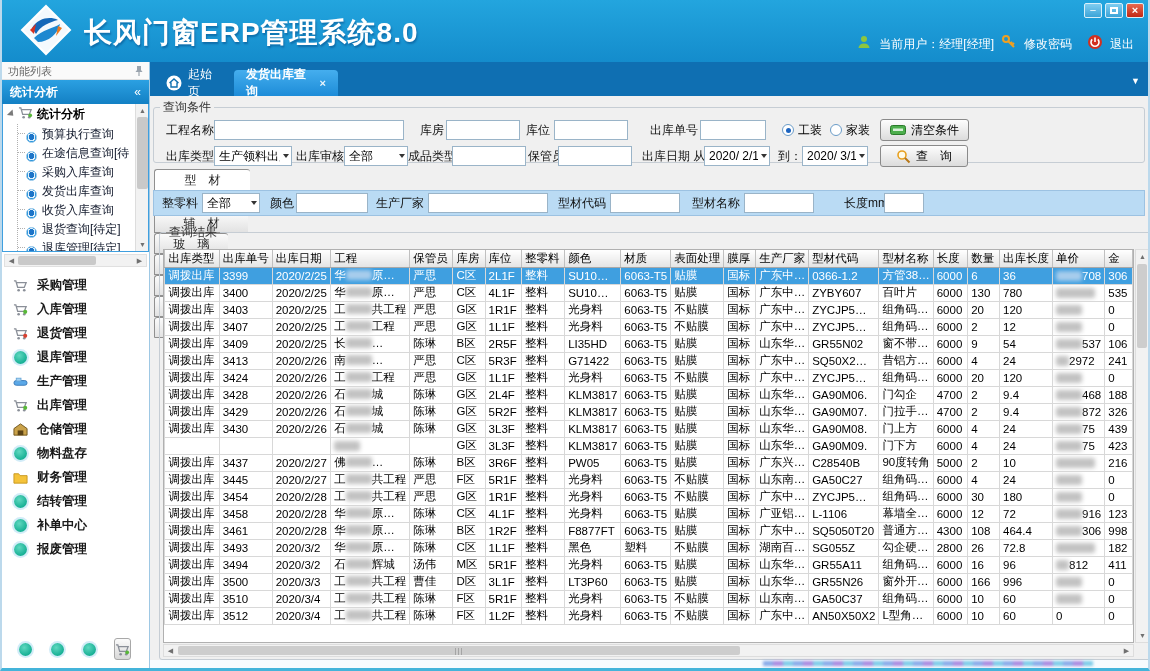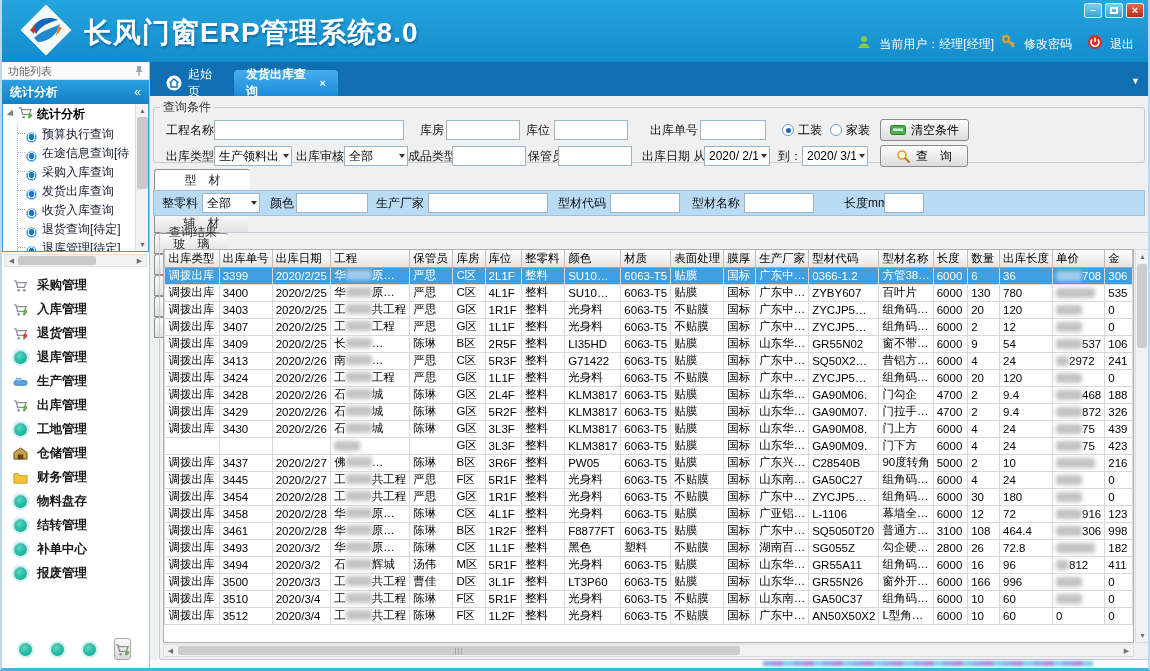--- a/index.html
+++ b/index.html
@@ -266,46 +266,40 @@
               <path d="M1 3 h2 l2 7 h7 l2 -5 H4" fill="none" stroke="#8a8f98" stroke-width="1.4"></path>
               <circle cx="6" cy="13" r="1.4" fill="#8a8f98"></circle>
               <circle cx="12" cy="13" r="1.4" fill="#8a8f98"></circle>
               <circle cx="13" cy="10.5" r="2.2" fill="#58b838"></circle>
             </svg>
           </span>
           <span>出库管理</span>
         </div>
         <div class="menu-item">
           <span style="display:flex">
-            <span class="dot-teal"></span>
-          </span>
-          <span>工地管理</span>
-        </div>
-        <div class="menu-item">
-          <span style="display:flex">
             <svg class="icon15" viewBox="0 0 16 16">
               <path d="M1 7 L8 2 L15 7 V14 H1 Z" fill="#caa24a" stroke="#70551e"></path>
               <rect x="5" y="9" width="6" height="5" fill="#5c4416"></rect>
             </svg>
           </span>
           <span>仓储管理</span>
         </div>
         <div class="menu-item">
           <span style="display:flex">
+            <span class="dot-teal"></span>
+          </span>
+          <span>物料盘存</span>
+        </div>
+        <div class="menu-item">
+          <span style="display:flex">
             <svg class="icon15" viewBox="0 0 16 16">
               <path d="M1 4 h5 l1.5 2 H15 v8 H1 Z" fill="#f5c33a" stroke="#c89820"></path>
             </svg>
           </span>
           <span>财务管理</span>
-        </div>
-        <div class="menu-item">
-          <span style="display:flex">
-            <span class="dot-teal"></span>
-          </span>
-          <span>物料盘存</span>
         </div>
         <div class="menu-item">
           <span style="display:flex">
             <span class="dot-teal"></span>
           </span>
           <span>结转管理</span>
         </div>
         <div class="menu-item">
           <span style="display:flex">
             <span class="dot-teal"></span>
@@ -849,21 +843,21 @@
                 <td>B区</td>
                 <td>1R2F</td>
                 <td>整料</td>
                 <td>F8877FT</td>
                 <td>6063-T5</td>
                 <td>贴膜</td>
                 <td>国标</td>
                 <td>广东中…</td>
                 <td>SQ5050T20</td>
                 <td>普通方…</td>
-                <td>3100</td>
+                <td>4300</td>
                 <td>108</td>
                 <td>464.4</td>
                 <td><span class="redact" style="width:26px"></span>306</td>
                 <td>998</td>
               </tr>
               <tr>
                 <td class="sel"></td>
                 <td>调拨出库</td>
                 <td>3493</td>
                 <td>2020/3/2</td>

